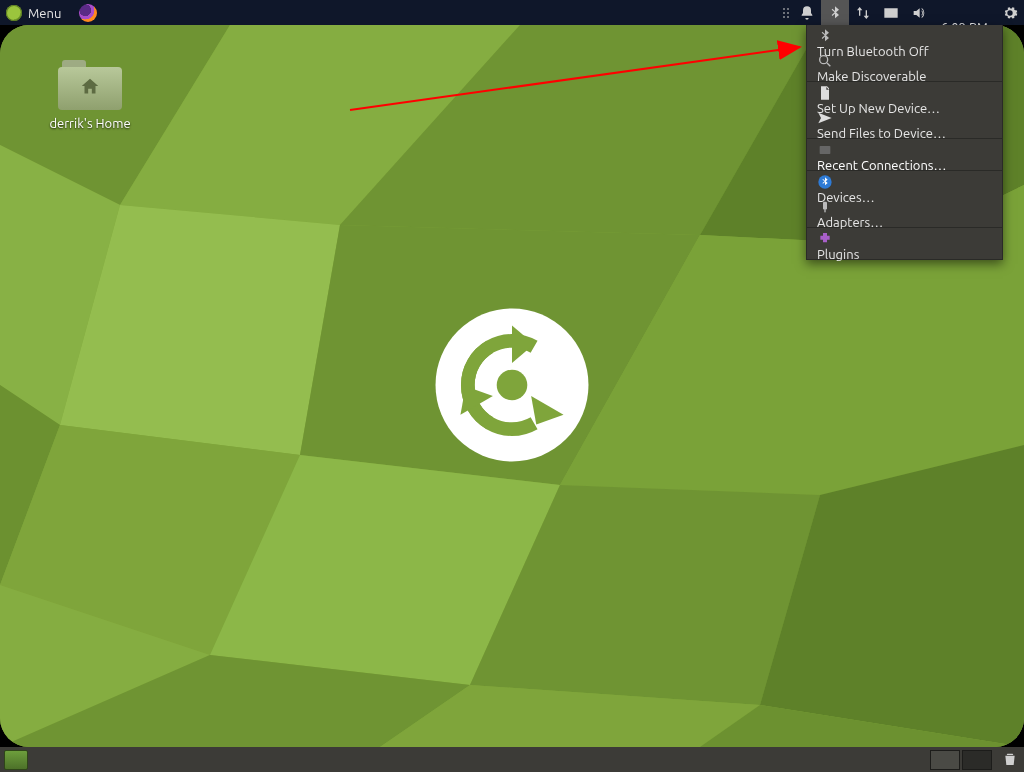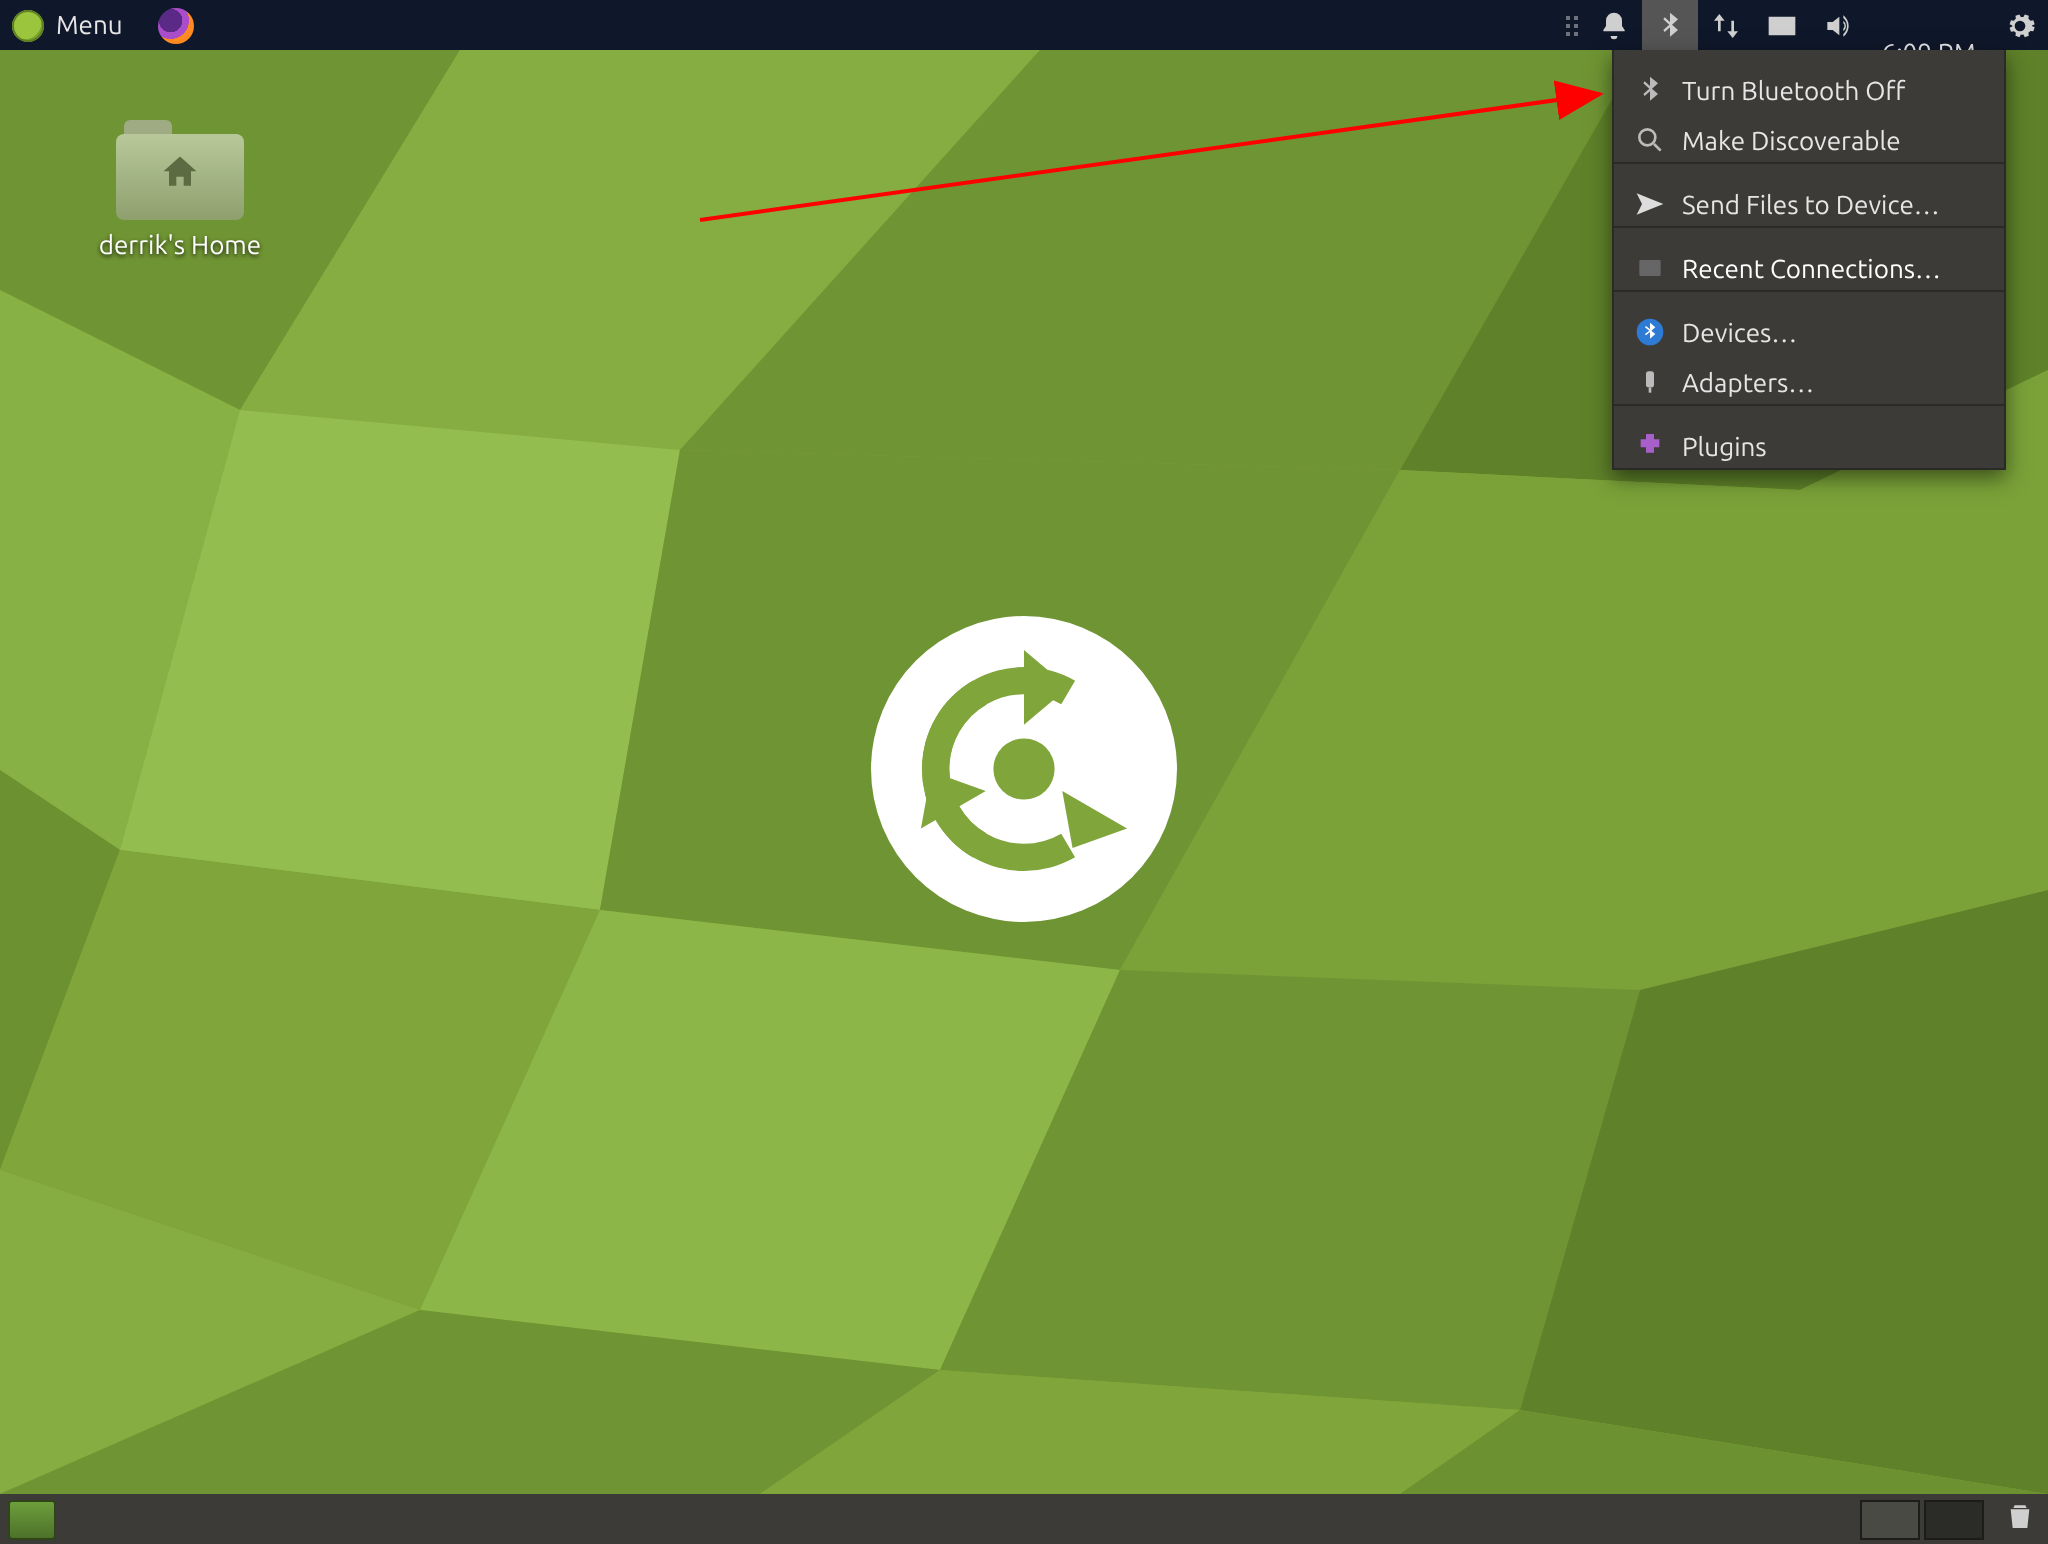--- a/index.html
+++ b/index.html
@@ -12,37 +12,37 @@
   .ff-icon{width:18px;height:18px;border-radius:50%;background:radial-gradient(circle at 35% 35%,#5b2a86 0 35%,#aa4dca 36% 55%,#ff8a1f 56% 100%);margin-left:4px;}
   .tray-item{display:flex;align-items:center;justify-content:center;height:100%;padding:0 6px;}
   .tray-item.active{background:#555;}
   .tray-item svg{width:16px;height:16px;fill:#cfcfcf;}
   .clock{padding:0 8px;font-size:13px;margin-top:28px;}
   .gear svg{width:16px;height:16px;}
   .grip{display:flex;flex-direction:column;justify-content:center;gap:2px;padding:0 4px;opacity:.5;}
   .grip span{display:block;width:2px;height:2px;background:#ccc;}
   .grip-row{display:flex;gap:2px;}
   
-  .desktop{position:absolute;top:25px;left:0;right:0;bottom:25px;overflow:hidden;}
+  .desktop{position:absolute;top:25px;left:0;right:0;bottom:25px;overflow:hidden;border-radius:29px;}
   .wallpaper{position:absolute;inset:0;}
   .wallpaper svg{width:100%;height:100%;display:block;}
   .center-logo{position:absolute;left:50%;top:50%;transform:translate(-50%,-50%);}
   .center-logo svg{width:170px;height:170px;}
   .desktop-icon{position:absolute;left:40px;top:35px;width:100px;text-align:center;}
   .desktop-icon .folder{width:64px;height:50px;margin:0 auto 6px;position:relative;}
   .desktop-icon .folder .tab{position:absolute;top:0;left:4px;width:24px;height:10px;background:#9eab83;border-radius:3px 3px 0 0;}
   .desktop-icon .folder .body{position:absolute;top:7px;left:0;right:0;bottom:0;background:linear-gradient(#b8c89a,#8fa06e);border-radius:4px;}
   .desktop-icon .folder .home{position:absolute;left:50%;top:55%;transform:translate(-50%,-50%);}
   .desktop-icon .folder .home svg{width:22px;height:22px;fill:#5d6b42;}
   .desktop-icon .label{color:#fff;font-size:13px;text-shadow:0 1px 2px rgba(0,0,0,.8);}
   
   .arrow{position:absolute;pointer-events:none;z-index:50;}
   
   .dropdown{position:absolute;top:25px;right:21px;width:195px;background:#3c3b37;border:1px solid #2a2a27;border-top:none;box-shadow:0 4px 10px rgba(0,0,0,.5);z-index:40;padding:3px 0;}
-  .dropdown .item{display:flex;align-items:flex-end;height:25px;padding:0 10px;color:#e6e6e6;font-size:13px;white-space:nowrap;}
+  .dropdown .item{display:flex;align-items:flex-start;height:25px;padding:0 10px;color:#e6e6e6;font-size:13px;white-space:nowrap;flex-direction:column;}
   .dropdown .item .ic{width:16px;height:16px;margin-right:8px;flex:none;display:flex;align-items:center;justify-content:center;}
   .dropdown .item.disabled{color:#ffffff;}
   .dropdown .sep{height:1px;background:#2a2a27;margin:3px 0;}
   
   .bottom-panel{position:absolute;left:0;right:0;bottom:0;height:25px;background:#3c3b37;display:flex;align-items:center;}
   .show-desktop{width:22px;height:18px;margin-left:4px;background:linear-gradient(#6d9e3c,#4d7129);border:1px solid #2f4519;border-radius:2px;}
   .ws-switcher{margin-left:auto;display:flex;gap:2px;padding-right:4px;}
   .ws{width:28px;height:18px;background:#2b2b28;border:1px solid #1c1c1a;}
   .ws.active{background:#4a4a45;}
   .trash{margin-left:6px;margin-right:6px;}
@@ -185,20 +185,28 @@
           <circle cx="10" cy="10" r="6" fill="none" stroke="#bbb" stroke-width="2"></circle>
           <line x1="15" y1="15" x2="20" y2="20" stroke="#bbb" stroke-width="2"></line>
         </svg>
       </span>
     <span>Make Discoverable</span>
   </div>
   <div class="sep"></div>
   <div class="item">
     <span class="ic">
         <svg viewBox="0 0 24 24" fill="#ddd">
+          <path d="M6 2h9l3 3v17H6V2zm8 1v4h4"></path>
+        </svg>
+      </span>
+    <span>Set Up New Device…</span>
+  </div>
+  <div class="item">
+    <span class="ic">
+        <svg viewBox="0 0 24 24" fill="#ddd">
           <polygon points="2,20 22,12 2,4 6,12"></polygon>
         </svg>
       </span>
     <span>Send Files to Device…</span>
   </div>
   <div class="sep"></div>
   <div class="item disabled">
     <span class="ic">
         <svg viewBox="0 0 24 24" fill="#666">
           <rect x="4" y="6" width="16" height="12" rx="1"></rect>

